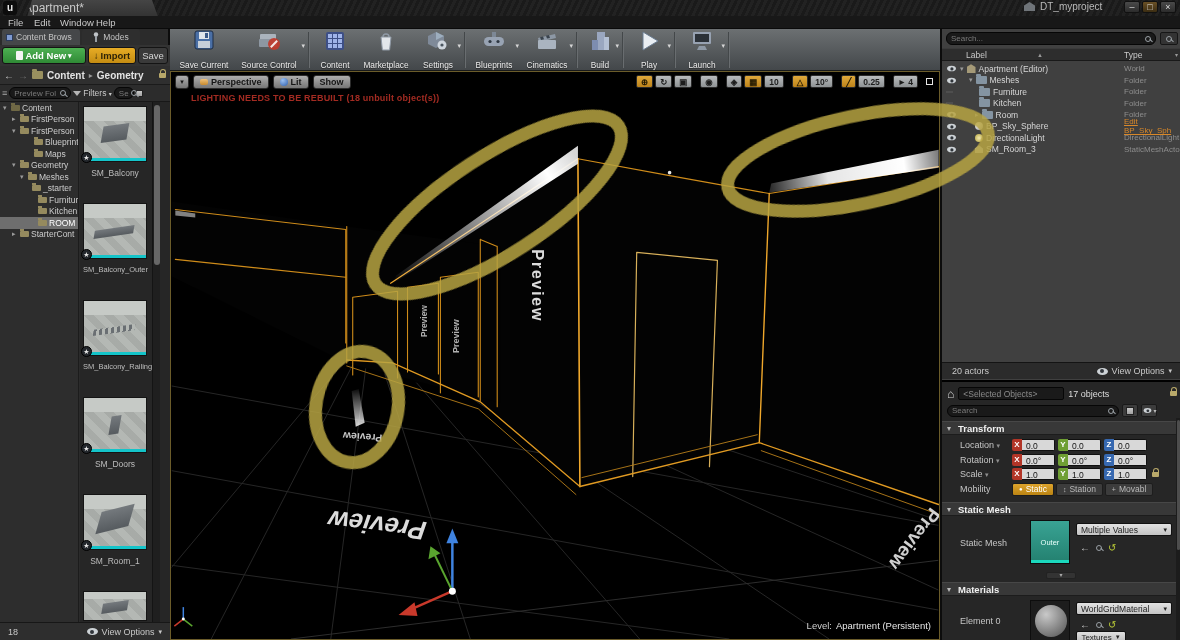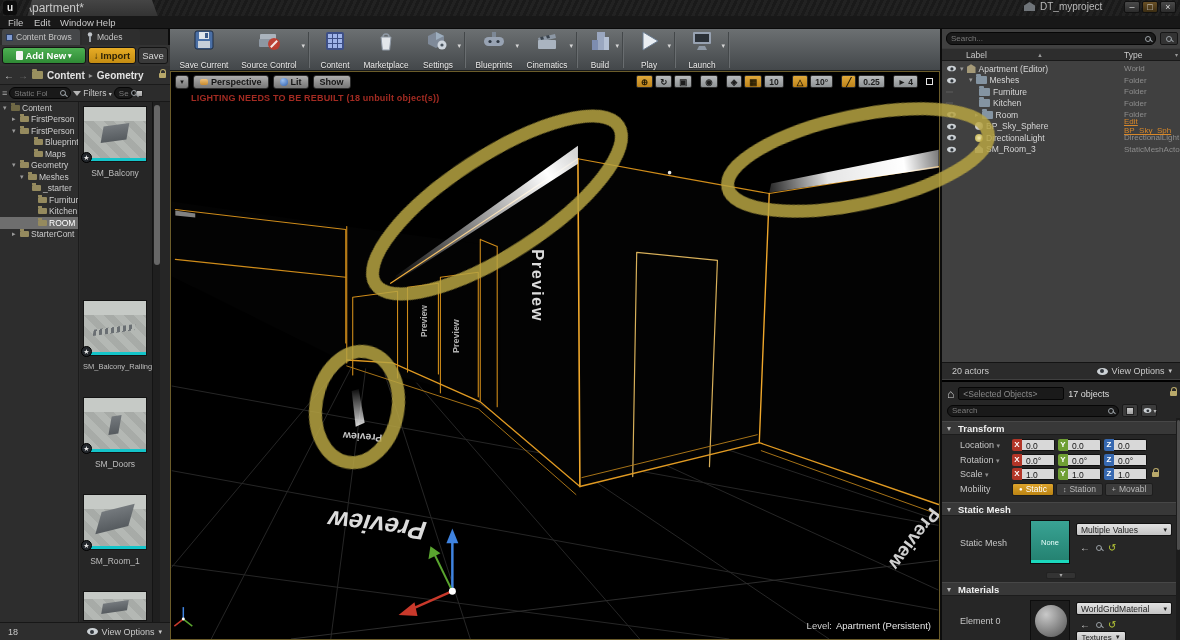--- a/index.html
+++ b/index.html
@@ -12,21 +12,21 @@
   .apttab{left:24px;top:0;width:138px;height:28px;background:linear-gradient(#454545,#262626);clip-path:polygon(8px 0,calc(100% - 10px) 0,100% 100%,0 100%);color:#c9c9c9;font-size:12px;line-height:16px;}
   .projtitle{left:1040px;top:1px;color:#b9b9b9;font-size:10px;}
   .projicon{left:1024px;top:2px;width:11px;height:9px;background:#6f7479;clip-path:polygon(0 40%,50% 0,100% 40%,100% 100%,0 100%);}
   .winbtn{top:1px;width:16px;height:12px;background:linear-gradient(#4a4a4a,#2c2c2c);border:1px solid #111;border-radius:2px;color:#ddd;font-size:9px;line-height:10px;text-align:center;}
   .menubar{left:0;top:16px;width:1180px;height:13px;background:#181818;border-bottom:1px solid #0a0a0a;}
   .menuitem{top:0;height:13px;color:#c9c9c9;font-size:9.5px;line-height:13px;padding:0 6px;}
   
   .leftpanel{left:0;top:29px;width:170px;height:611px;background:#2b2b2b;border-right:2px solid #0c0c0c;}
   .ltab{top:0;height:16px;font-size:8.5px;color:#c4c4c4;line-height:16px;padding:0 5px 0 4px;display:flex;align-items:center;gap:3px;}
   .ltab.active{background:#454749;border-radius:3px 3px 0 0;}
-  .ltab.idle{background:#2e2e2e;border-radius:3px 3px 0 0;}
+  .ltab.idle{background:#2e2e2e;border-radius:3px 3px 0 0;justify-content:center;}
   .gridico{width:7px;height:7px;background:#7f9ad0;box-shadow:0 0 0 1px #2a3a5a inset;}
   .btnrow{left:0;top:16px;width:170px;height:21px;background:#333;display:flex;gap:2px;padding:2px;}
   .bigbtn{height:17px;border-radius:3px;font-size:9.5px;font-weight:bold;display:flex;align-items:center;justify-content:center;gap:2px;border:1px solid #141414;}
   .addnew{width:84px;background:linear-gradient(#4db052,#2f8a35);color:#fff;}
   .import{width:48px;background:linear-gradient(#e7ac25,#c48c12);color:#2e2307;}
   .saveb{width:30px;background:#3a3a3a;color:#d5d5d5;font-weight:normal;}
   .page-ic{width:7px;height:9px;background:#f4f4f4;border-radius:1px;}
   .crumbrow{left:0;top:37px;width:170px;height:19px;background:#2f2f2f;border-bottom:1px solid #1b1b1b;display:flex;align-items:center;padding:0 4px;gap:4px;color:#e3e3e3;font-size:10px;font-weight:bold;}
   .navarrow{color:#cfcfcf;font-size:10px;font-weight:normal;}
   .dim{color:#6f6f6f;}
@@ -188,21 +188,21 @@
       <span class="fold"></span>
       <span>Content</span>
       <span class="crumbsep">▸</span>
       <span>Geometry</span>
       <span class="lockic"></span>
     </div>
 
     <div class="ab filtrow">
       <span style="color:#a9a9a9;font-size:9px">≡</span>
       <div class="minput" style="width:62px">
-        <span>Static Fol</span>
+        <span>Preview Fol</span>
           <span class="mag" style="margin-left:auto"></span>
       </div>
       <span class="funnel"></span>
       <span style="color:#c9c9c9;font-size:8.5px"><span>Filters</span> <span style="font-size:6px">▾</span></span>
       <div class="minput" style="width:20px">
         <span>Se</span>
           <span class="mag" style="margin-left:auto"></span>
       </div>
       <span class="gridmini" style="width:7px;height:7px"></span>
     </div>
@@ -271,20 +271,28 @@
     </div>
 
     <div class="ab assetcol">
       <div class="ab tile" style="top:4px">
         <div class="thumb">
             <div class="shape"></div>
             <div class="stripe"></div>
             <div class="badge">★</div>
           </div>
         <div class="alabel">SM_Balcony</div>
+      </div>
+      <div class="ab tile" style="top:101px">
+        <div class="thumb">
+            <div class="shape" style="width:40px;height:8px;top:24px;left:10px"></div>
+            <div class="stripe"></div>
+            <div class="badge">★</div>
+          </div>
+        <div class="alabel" style="font-size:7.5px">SM_Balcony_Outer</div>
       </div>
       <div class="ab tile" style="top:198px">
         <div class="thumb">
             <div class="shape" style="width:42px;height:6px;top:26px;left:9px;background:repeating-linear-gradient(90deg,#6a6f73 0 3px,#b4b8b4 3px 6px)"></div>
             <div class="stripe"></div>
             <div class="badge">★</div>
           </div>
         <div class="alabel" style="font-size:7.5px">SM_Balcony_Railing</div>
       </div>
       <div class="ab tile" style="top:295px">
@@ -766,21 +774,21 @@
             <span>Movabl</span>
           </div>
       </div>
 
       <div class="ab sechdr" style="top:120px">
         <span class="sarr">▾</span><span>Static Mesh</span>
       </div>
       <div class="ab" style="left:0;top:136px;width:236px;height:52px">
         <div class="dlabel ab" style="left:0;top:20px">Static Mesh</div>
         <div class="dthumb teal ab" style="left:88px;top:2px">
-          <span>None</span>
+          <span>Outer</span>
             <span class="stripe"></span>
         </div>
         <div class="ddrop ab" style="left:134px;top:5px">
           <span>Multiple Values</span>
             <span style="font-size:7px">▾</span>
         </div>
         <div class="dicons ab" style="left:138px;top:24px">
           <span>←</span>
           <span class="mag"></span>
           <span class="reset">↺</span>

